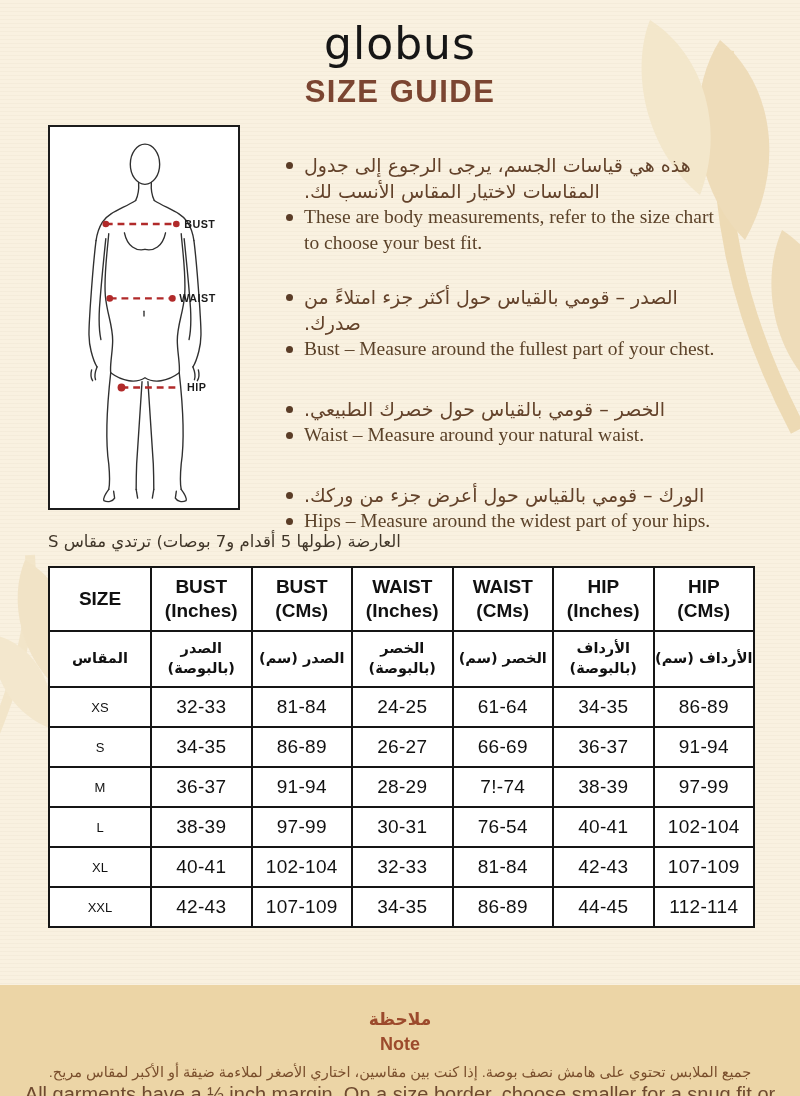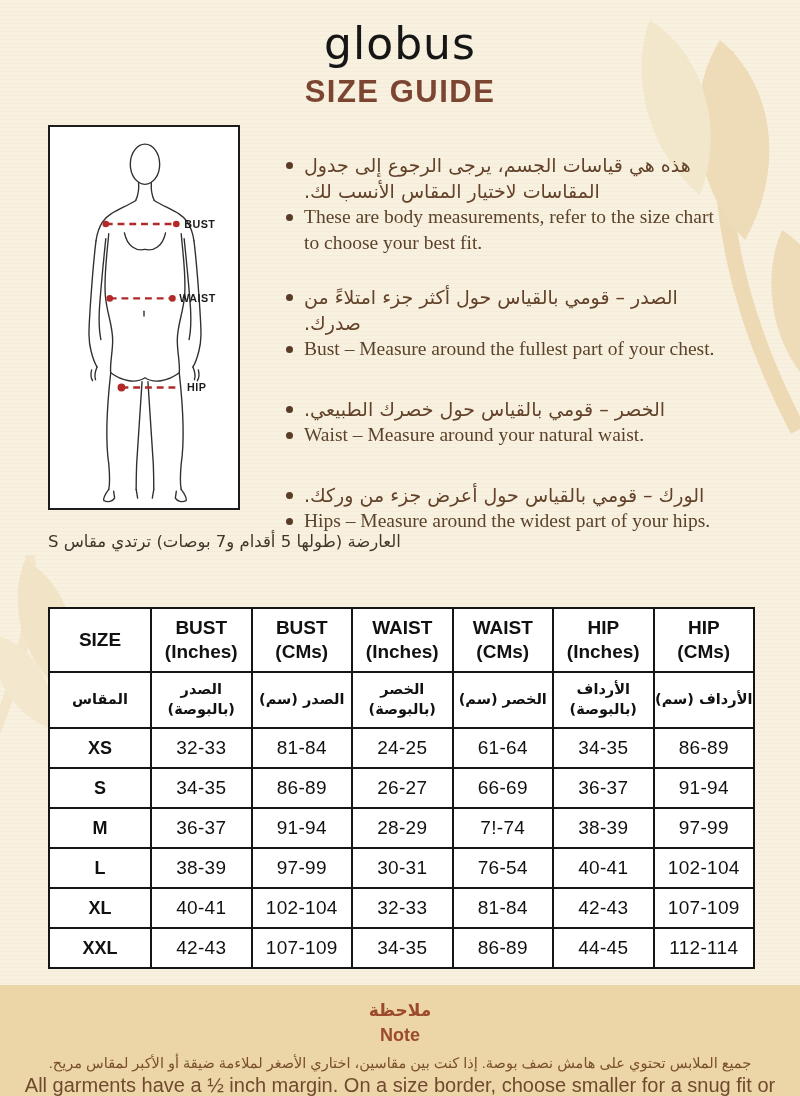--- a/index.html
+++ b/index.html
@@ -35,34 +35,34 @@
   .bullet .bt{display:block;}
   .bullet.ar .bt{font-family:"DejaVu Sans", sans-serif; font-size:19px; line-height:26px; color:#63422a; text-align:left;}
   .bullet.en .bt{font-family:"Liberation Serif", serif; font-size:19.5px; line-height:26px; color:#5b4229;}
 
   
   .model-note{position:absolute; left:48px; top:530px;}
   .model-note .ar{font-family:"DejaVu Sans", sans-serif; font-size:16.5px; line-height:24px; color:#403629;}
   .model-note .en{font-family:"Liberation Serif", serif; font-size:18px; line-height:25px; color:#2f2a22;}
 
   
-  table.size-table{position:absolute; left:48px; top:607px; width:707px;
+  table.size-table{position:absolute; left:48px; top:566px; width:707px;
     border-collapse:collapse; table-layout:fixed; background:#ffffff;}
   table.size-table col.c0{width:102px;}
   table.size-table th, table.size-table td{
     border:2px solid #151515; text-align:center; vertical-align:middle;
     color:#111111; padding:0;}
   .th-en{height:62px; font-size:19px; font-weight:bold; line-height:1.25; font-family:"Liberation Sans", sans-serif;}
   .th-ar{height:54px; font-size:14.5px; font-weight:bold; line-height:1.35; font-family:"DejaVu Sans", sans-serif;}
-  tbody th.size-cell{height:38px; font-size:18px; font-weight:bold;}
+  tbody th.size-cell{height:38px; font-size:13px; font-weight:normal;}
   tbody td{height:38px; font-size:19px; letter-spacing:0.3px;}
 
   
   .note-strip{position:absolute; left:0; top:985px; width:800px; height:111px;
-    background:#ecd5a6; text-align:center; box-sizing:border-box; padding-top:13px;}
+    background:#ecd5a6; text-align:center; box-sizing:border-box; padding-top:22px;}
   .note-strip .t-ar{font-family:"DejaVu Sans", sans-serif; font-size:17px; font-weight:bold; color:#9c4a2c; line-height:24px;}
   .note-strip .t-en{font-family:"Liberation Sans", sans-serif; font-size:18px; font-weight:bold; color:#9c4a2c; line-height:26px;}
   .note-strip .b-ar{font-family:Liberation Sans, sans-serif; font-size:14.5px; color:#7a4f2d; line-height:21px; margin-top:5px;}
   .note-strip .b-en{font-family:"Liberation Sans", sans-serif; font-size:20px; color:#6f4a30; line-height:22px;}
 </style>
 </head>
 <body>
 
 <div class="page">
 

